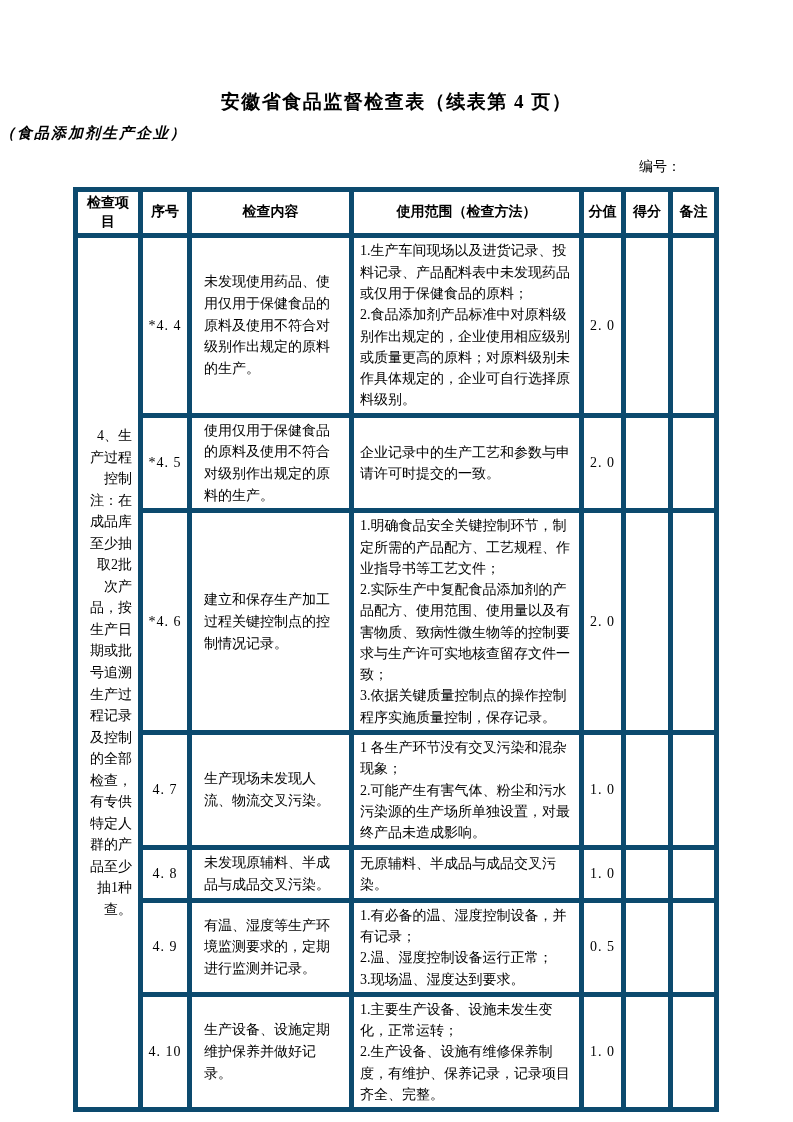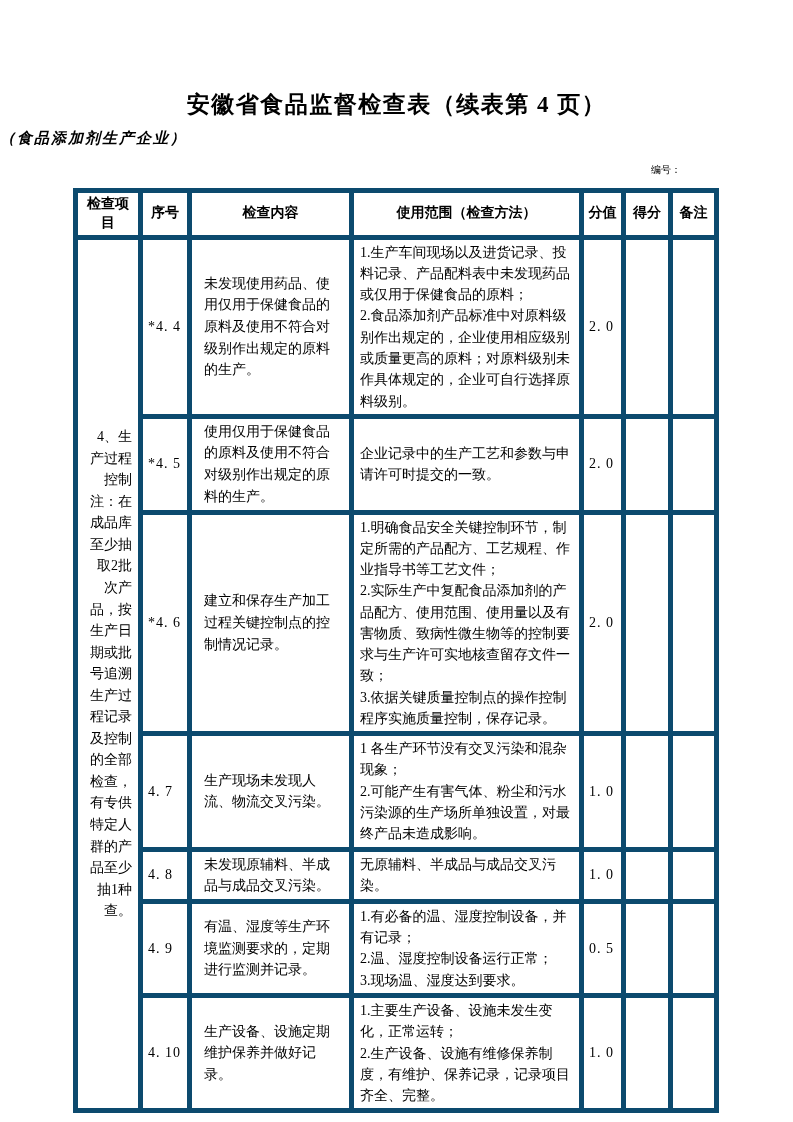--- a/index.html
+++ b/index.html
@@ -10,38 +10,38 @@
     font-family: "Liberation Serif", "DejaVu Serif", serif;
     color: #000000;
   }
   .page {
     width: 793px; height: 1122px;
     padding-top: 90px;
     overflow: hidden;
   }
   .doc-title {
     margin: 0;
-    font-size: 23px;
+    font-size: 19px;
     font-weight: bold;
     text-align: center;
     letter-spacing: 1.5px;
     line-height: 1.3;
   }
   .doc-subtitle {
     margin-top: 9px;
     font-size: 15px;
     font-weight: bold;
     font-style: italic;
     letter-spacing: 2px;
   }
   .number-row {
     margin-top: 15px;
     text-align: right;
     padding-right: 112px;
-    font-size: 10px;
+    font-size: 14px;
   }
   table.form-table {
     border-collapse: collapse;
     table-layout: fixed;
     width: 641px;
     margin: 11px 0 0 73px;
     border: 2px solid #2b2b2b;
   }
   .form-table th, .form-table td {
     border: 5px solid #0c4a6e;
@@ -65,20 +65,21 @@
   tbody tr.r4 { height: 45px; }
   tbody tr.r5 { height: 82px; }
   tbody tr.r6 { height: 106px; }
   td.category-cell {
     vertical-align: middle;
     padding: 4px 6px;
     line-height: 1.54;
     text-align: right;
   }
   td.serial-cell, td.score-cell, td.earned-cell {
+    text-align: center;
     letter-spacing: 1px;
   }
   td.content-cell { text-align: left; padding: 2px 12px; }
   td.standard-cell {
     text-align: left;
     white-space: pre-wrap;
     padding: 2px 6px;
     line-height: 1.52;
     margin-top: 16px;
   }

